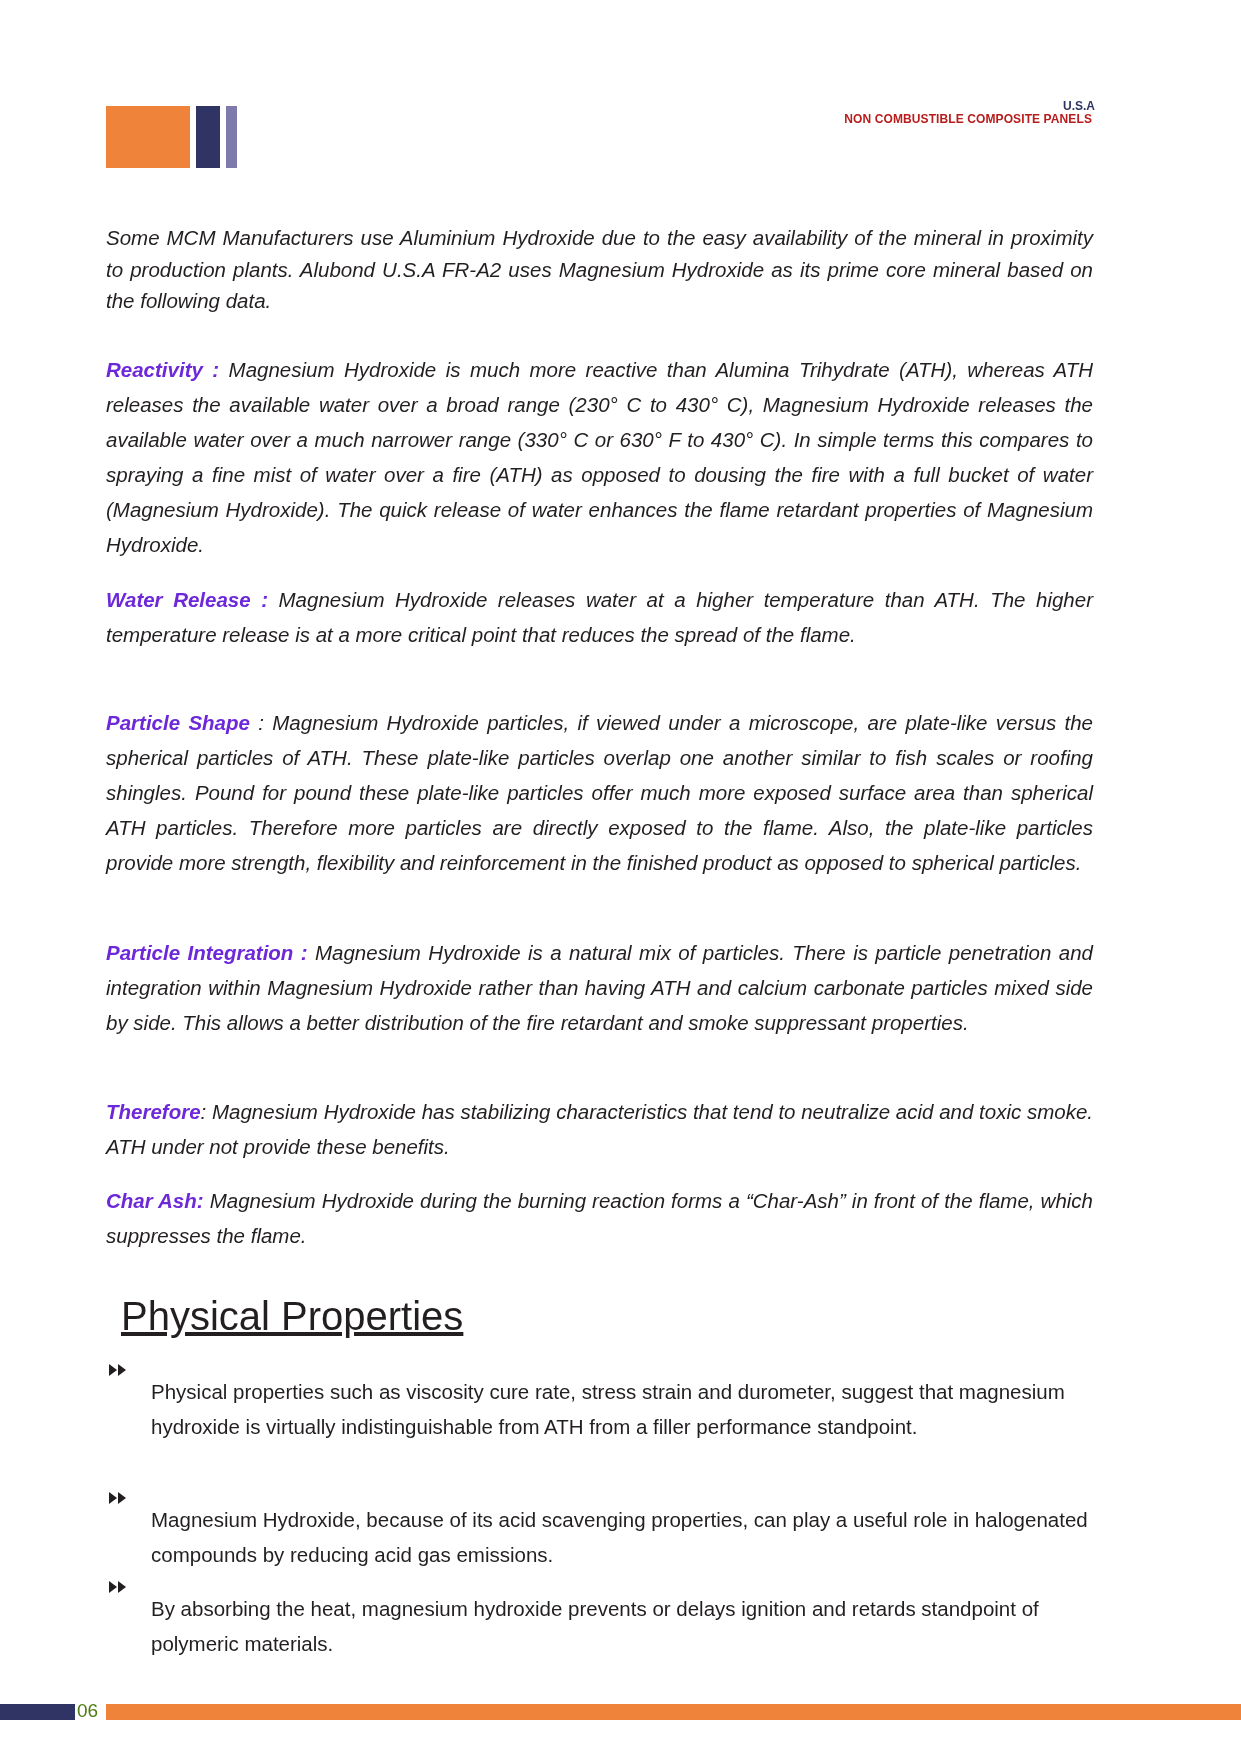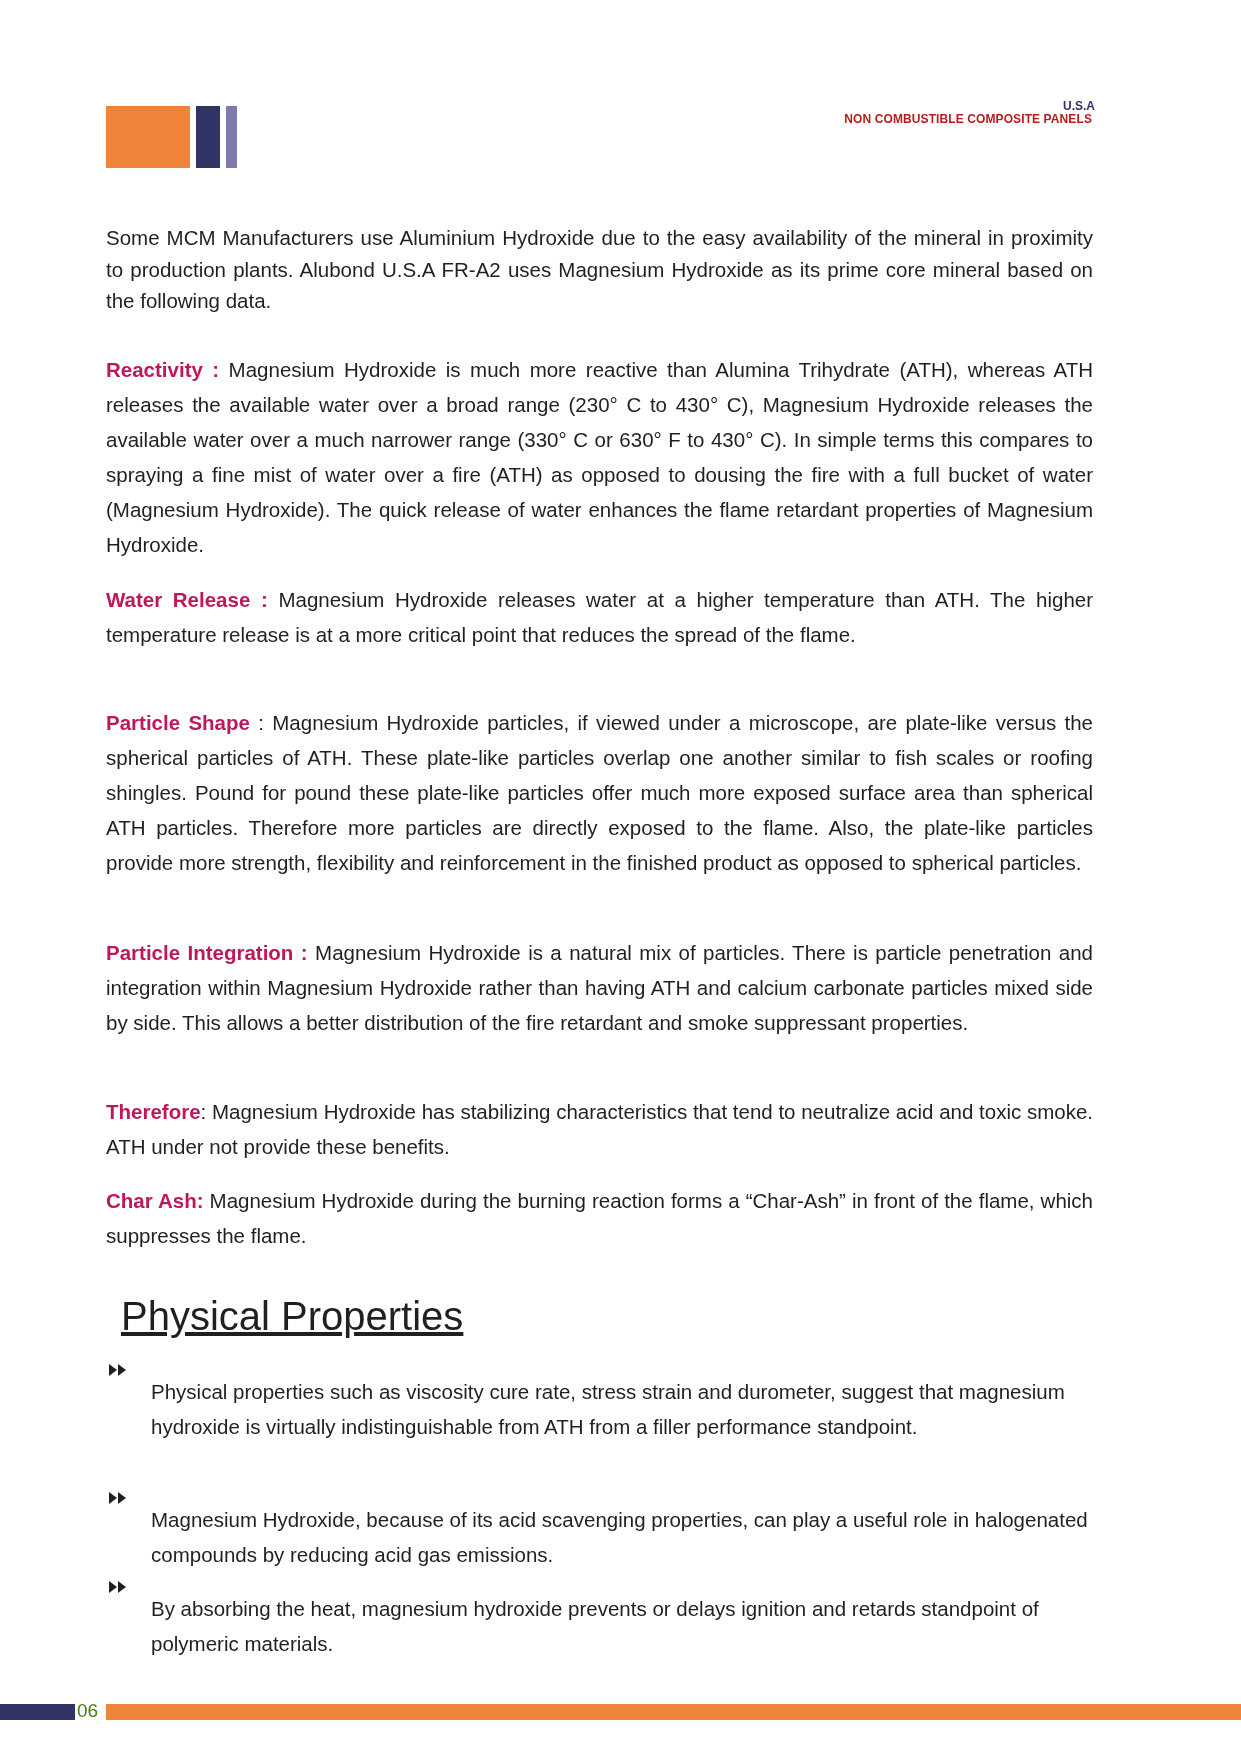--- a/index.html
+++ b/index.html
@@ -63,31 +63,32 @@
       line-height: 14px;
       white-space: nowrap;
       margin-right: 3px;
     }
 
     
     .content {
       position: absolute;
       left: 106px;
       width: 987px;
+      font-style: italic;
     }
     p.para {
       margin: 0;
       font-size: 20.5px;
       line-height: 35px;
       text-align: justify;
       color: #231f20;
     }
     p.para b {
       font-weight: bold;
-      color: #be185d;
+      color: #6d28d9;
     }
     .intro { top: 222px; line-height: 31.5px; }
     .intro p.para { line-height: 31.5px; }
     .sec-reactivity { top: 352px; }
     .sec-water { top: 582px; }
     .sec-shape { top: 705px; }
     .sec-integration { top: 935px; }
     .sec-stability { top: 1094px; }
     .sec-char { top: 1183px; }
 

